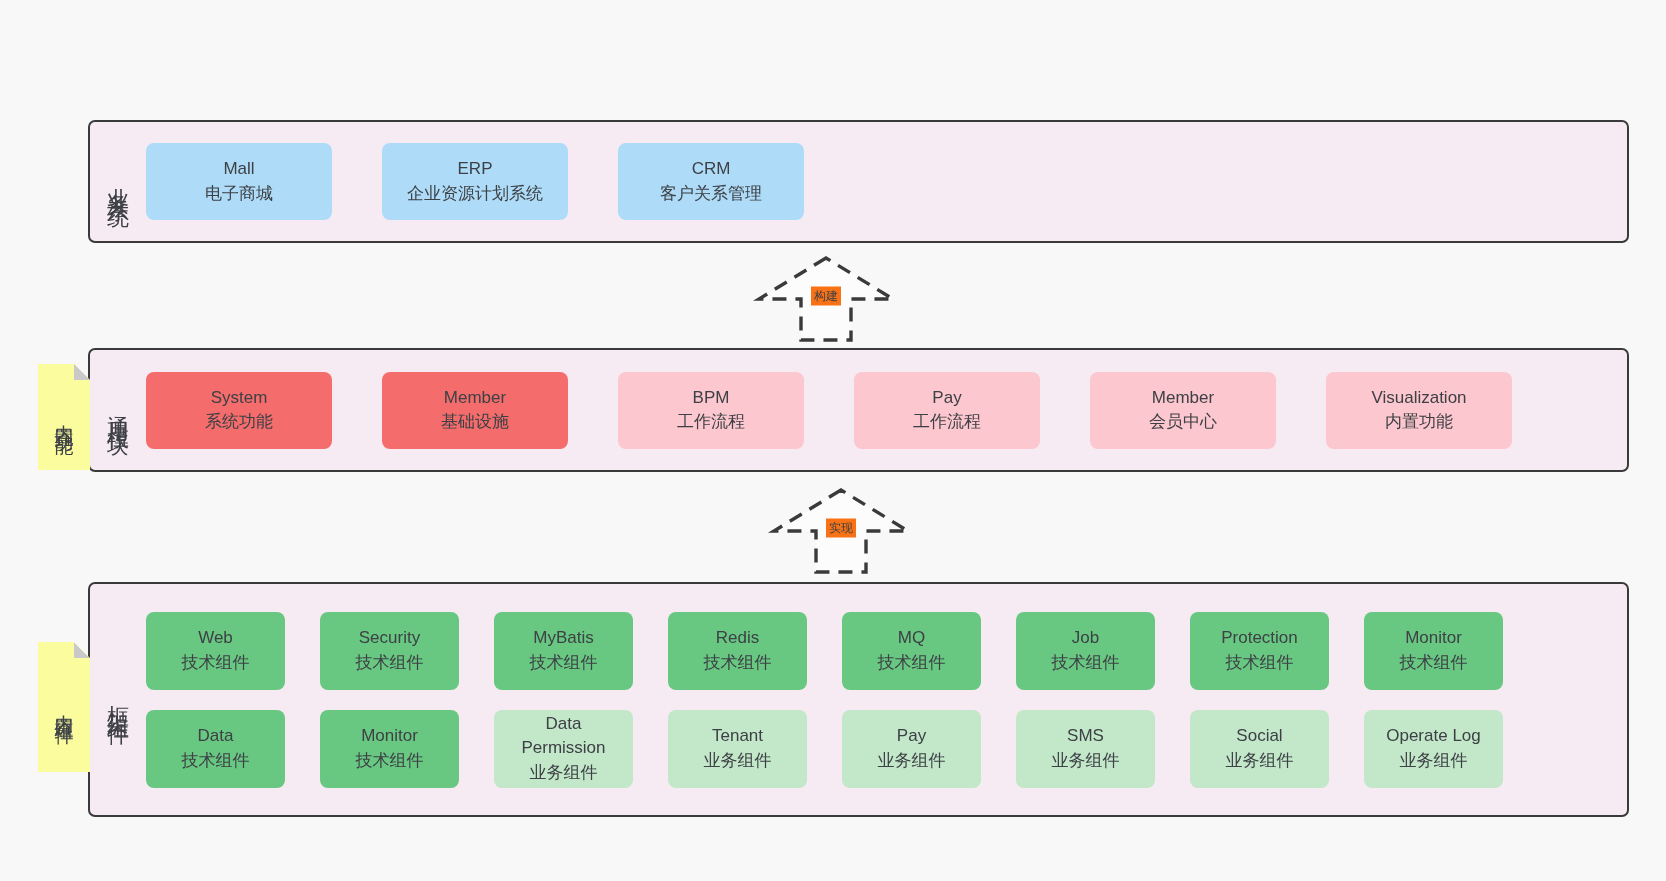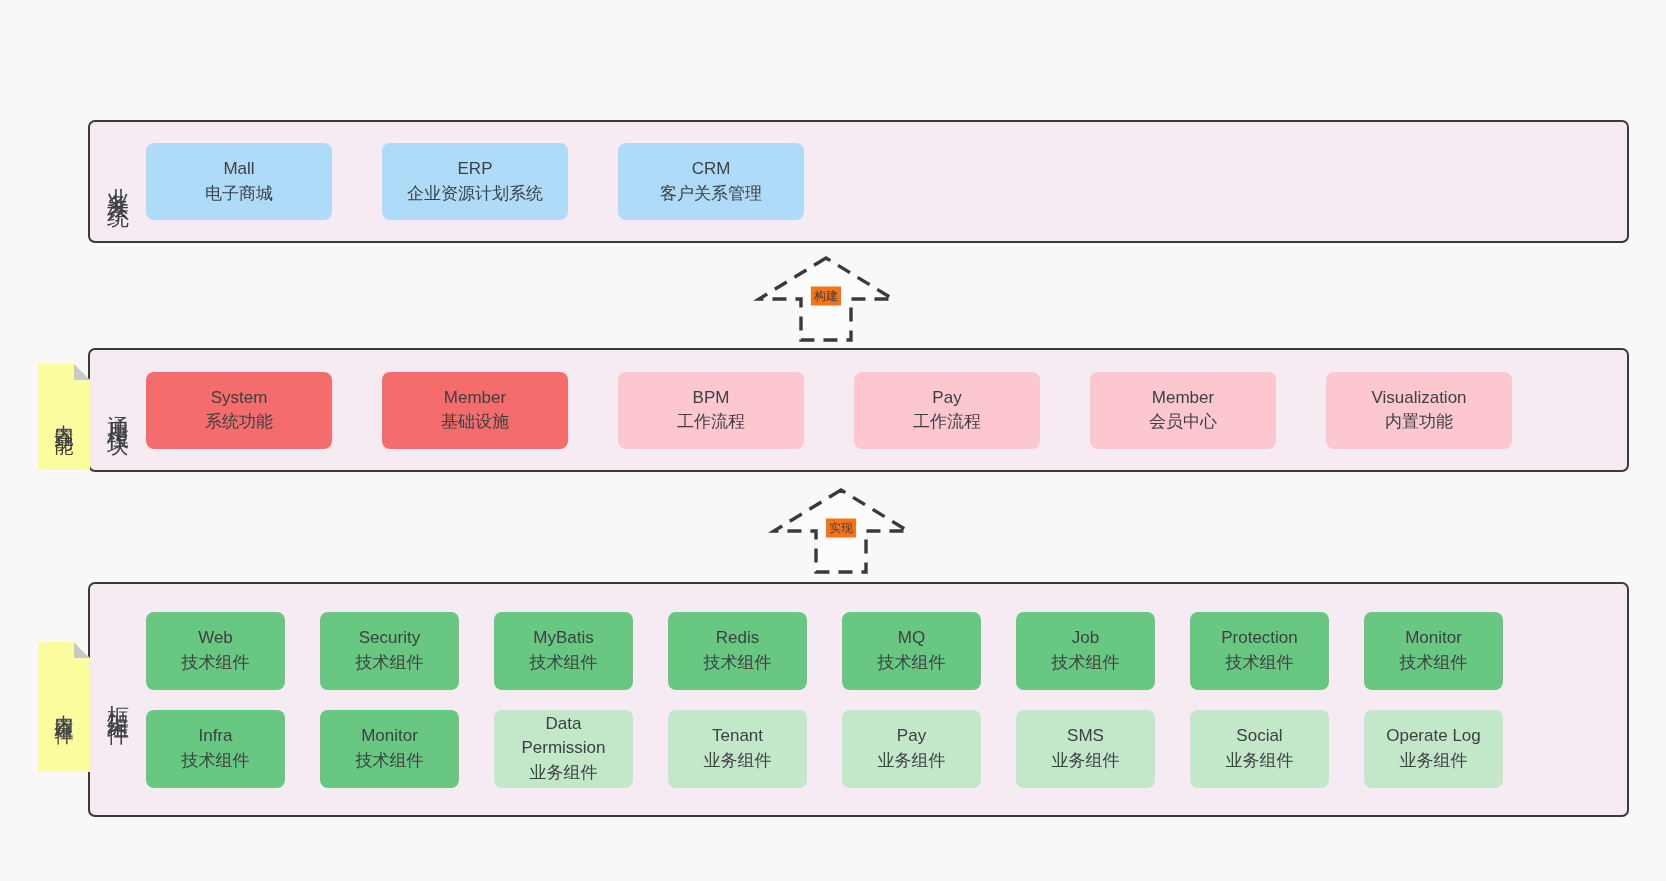--- a/index.html
+++ b/index.html
@@ -169,21 +169,21 @@
             <div class="box-title">Protection</div>
             <div class="box-subtitle">技术组件</div>
           </div>
           <div class="box v-green">
             <div class="box-title">Monitor</div>
             <div class="box-subtitle">技术组件</div>
           </div>
         </div>
         <div class="box-row">
           <div class="box v-green">
-            <div class="box-title">Infra</div>
+            <div class="box-title">Data</div>
             <div class="box-subtitle">技术组件</div>
           </div>
           <div class="box v-green">
             <div class="box-title">Monitor</div>
             <div class="box-subtitle">技术组件</div>
           </div>
           <div class="box v-green-light">
             <div class="box-title">Data Permission</div>
             <div class="box-subtitle">业务组件</div>
           </div>

